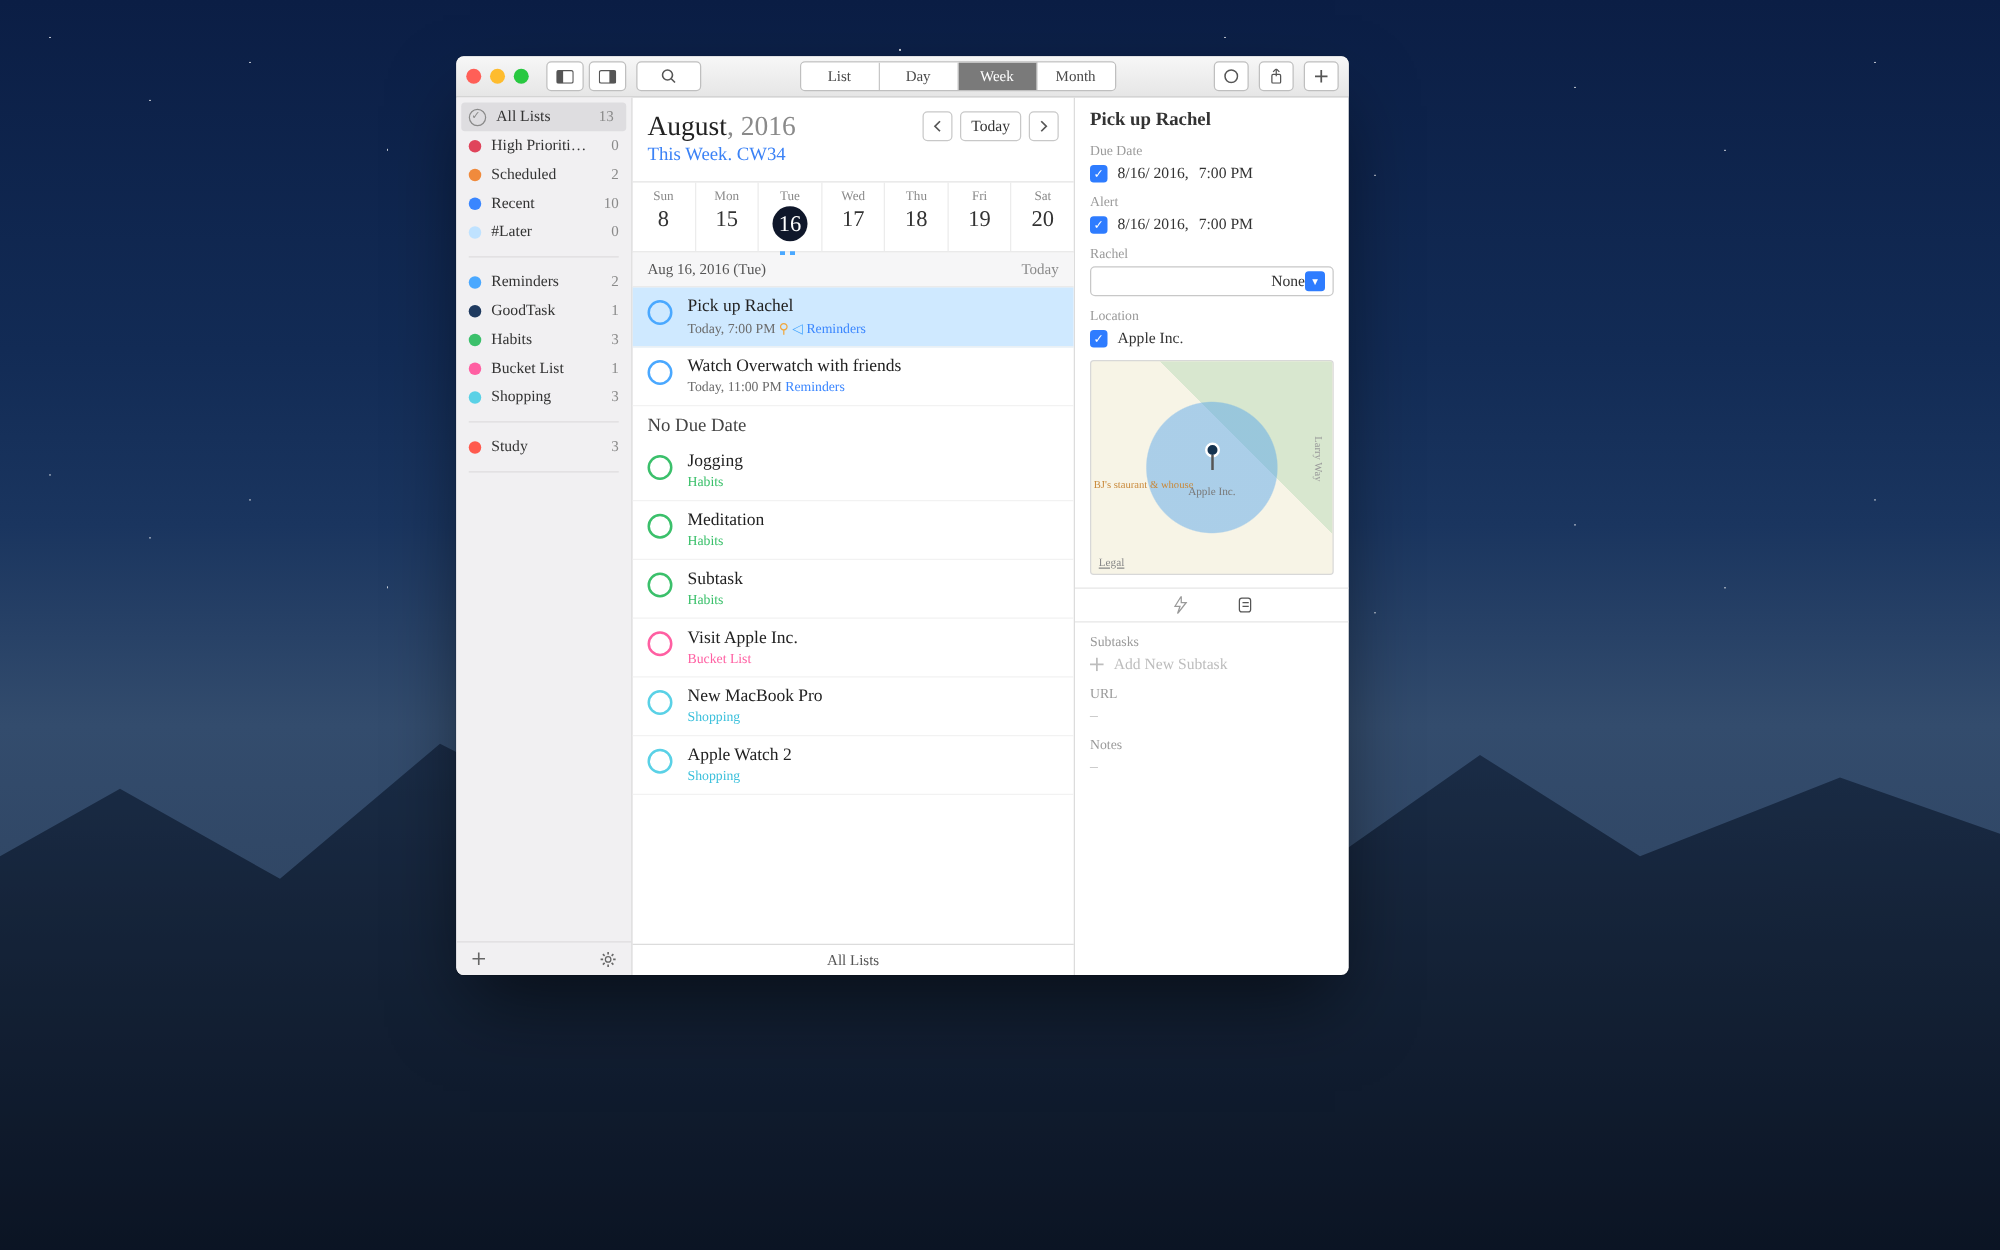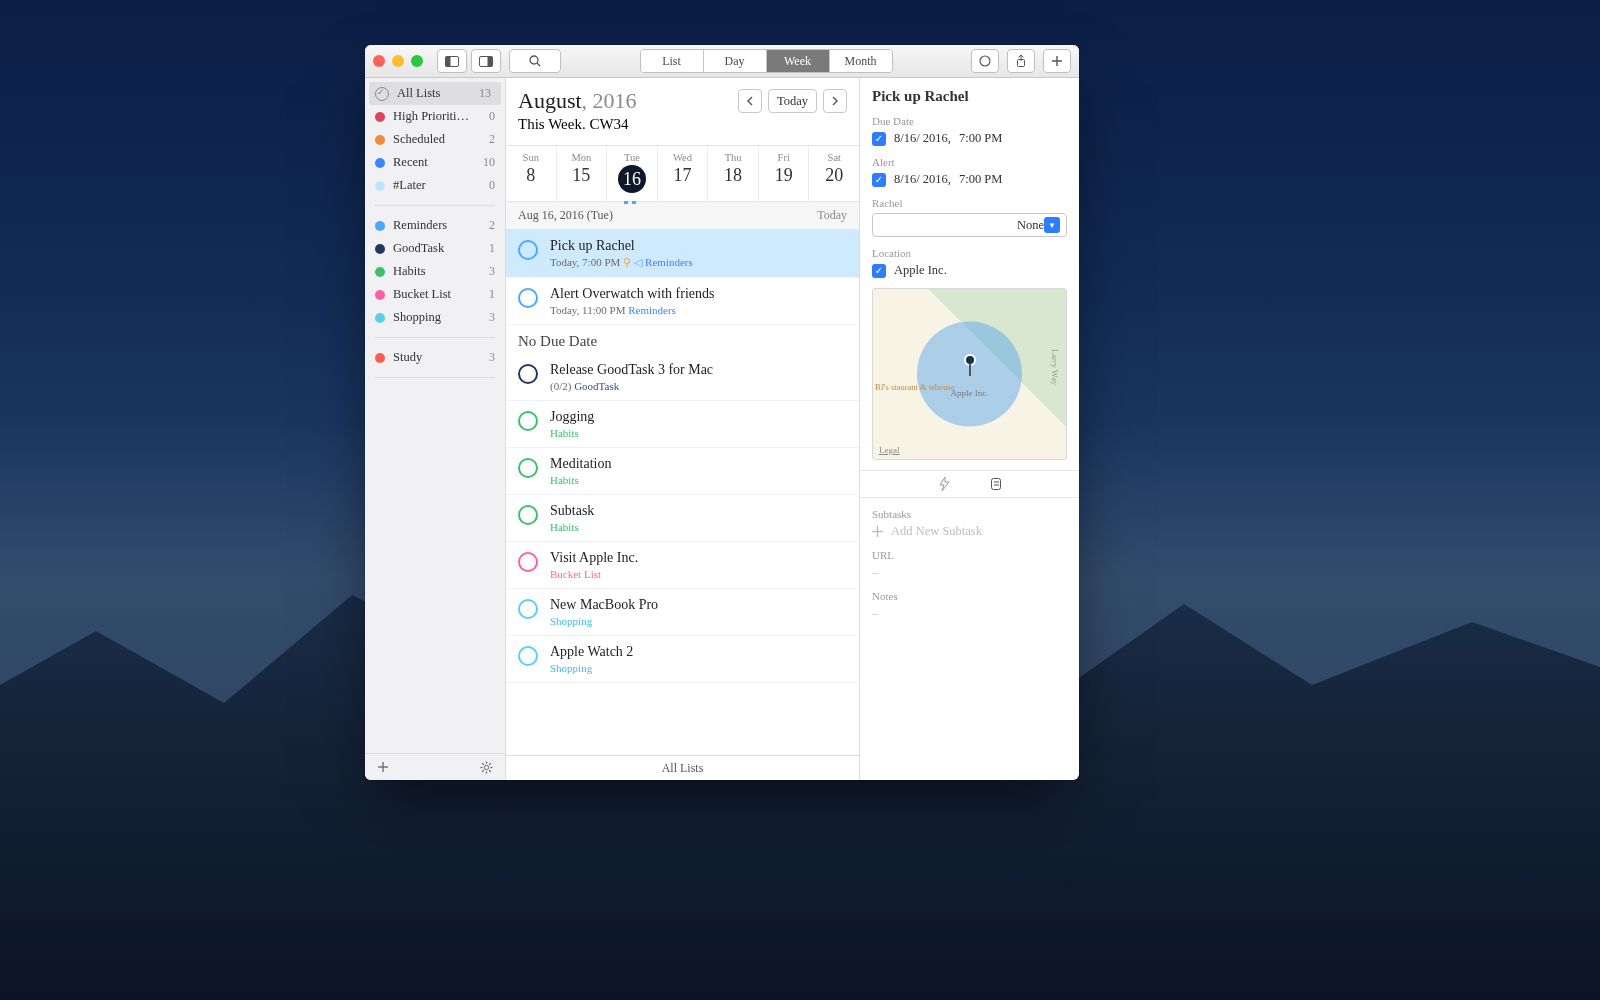--- a/index.html
+++ b/index.html
@@ -75,21 +75,21 @@
   .sidebar li.sel .chk{width:12px;height:12px;border-radius:50%;border:1px solid #8a8a8a;flex:0 0 12px;position:relative;}
   .sidebar li.sel .chk::after{content:"✓";position:absolute;font-size:9px;left:1px;top:-1px;color:#8a8a8a;}
   .sidebar hr{border:none;border-top:1px solid #dedcde;margin:4px 10px;}
   .sidebar .tools{margin-top:auto;border-top:1px solid #dedcde;height:26px;display:flex;align-items:center;justify-content:space-between;padding:0 12px;color:#6b6b6b;}
 
   
   .main{flex:1;display:flex;flex-direction:column;min-width:0;border-right:1px solid #dcdcdc;}
   .mhead{padding:10px 12px 4px 12px;}
   .mtitle{font-size:22px;font-weight:400;color:#222;}
   .mtitle .light{color:#8a8a8a;font-weight:300;}
-  .msub{font-size:15px;color:#000000;margin-top:2px;}
+  .msub{font-size:15px;color:#3b82f6;margin-top:2px;}
   .navbtns{display:flex;gap:6px;}
   .mhead-row{display:flex;align-items:center;gap:10px;}
   .mhead-row .spacer{flex:1;}
   .pill{height:22px;border:1px solid #c8c8c8;border-radius:4px;background:#fff;display:flex;align-items:center;justify-content:center;padding:0 8px;font-size:12.5px;color:#333;}
   .pill.sq{width:22px;padding:0;}
 
   .weekbar{display:flex;border-top:1px solid #e4e4e4;border-bottom:1px solid #e4e4e4;margin-top:8px;}
   .day{flex:1;border-right:1px solid #ececec;padding:6px 0 8px 0;text-align:center;position:relative;}
   .day:last-child{border-right:none;}
   .day .dw{font-size:10.5px;color:#8a8a8a;}
@@ -354,34 +354,27 @@
             <div class="task sel">
               <div class="circle" style="border-color: rgb(74, 168, 255);"></div>
               <div class="body">
                 <div class="ttl">Pick up Rachel</div>
                 <div class="meta">Today, 7:00 PM  <span style="color:#f0a840">⚲</span> <span style="color:#4aa8ff">◁</span> <span class="listname">Reminders</span></div>
               </div>
             </div>
             <div class="task">
               <div class="circle" style="border-color: rgb(74, 168, 255);"></div>
               <div class="body">
-                <div class="ttl">Alert Overwatch with friends</div>
+                <div class="ttl">Watch Overwatch with friends</div>
                 <div class="meta">Today, 11:00 PM  <span class="listname">Reminders</span></div>
               </div>
             </div>
           </div>
         <div class="section-h">No Due Date</div>
         <div id="tasks-nodue">
-            <div class="task">
-              <div class="circle" style="border-color: rgb(31, 58, 95);"></div>
-              <div class="body">
-                <div class="ttl">Release GoodTask 3 for Mac</div>
-                <div class="meta">(0/2)  <span class="listname navy">GoodTask</span></div>
-              </div>
-            </div>
             <div class="task">
               <div class="circle" style="border-color: rgb(59, 192, 107);"></div>
               <div class="body">
                 <div class="ttl">Jogging</div>
                 <div class="meta"><span class="listname green">Habits</span></div>
               </div>
             </div>
             <div class="task">
               <div class="circle" style="border-color: rgb(59, 192, 107);"></div>
               <div class="body">

